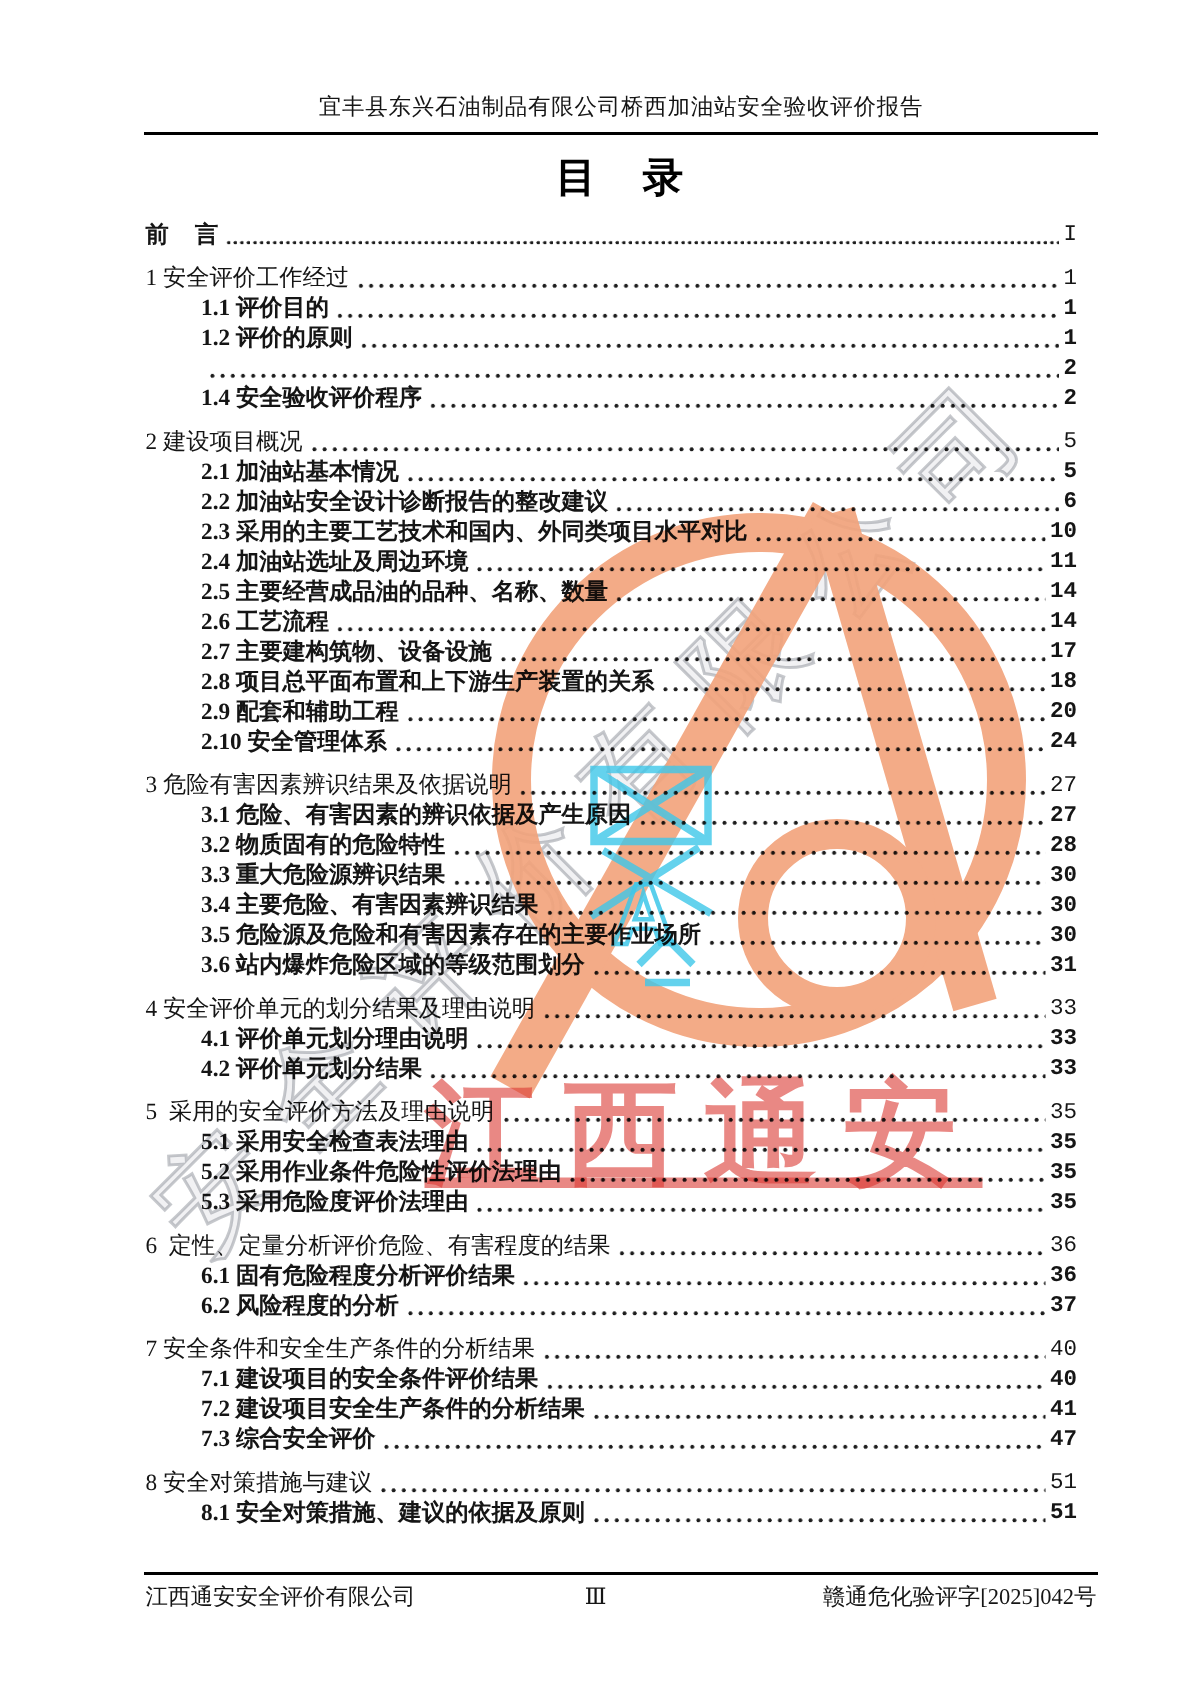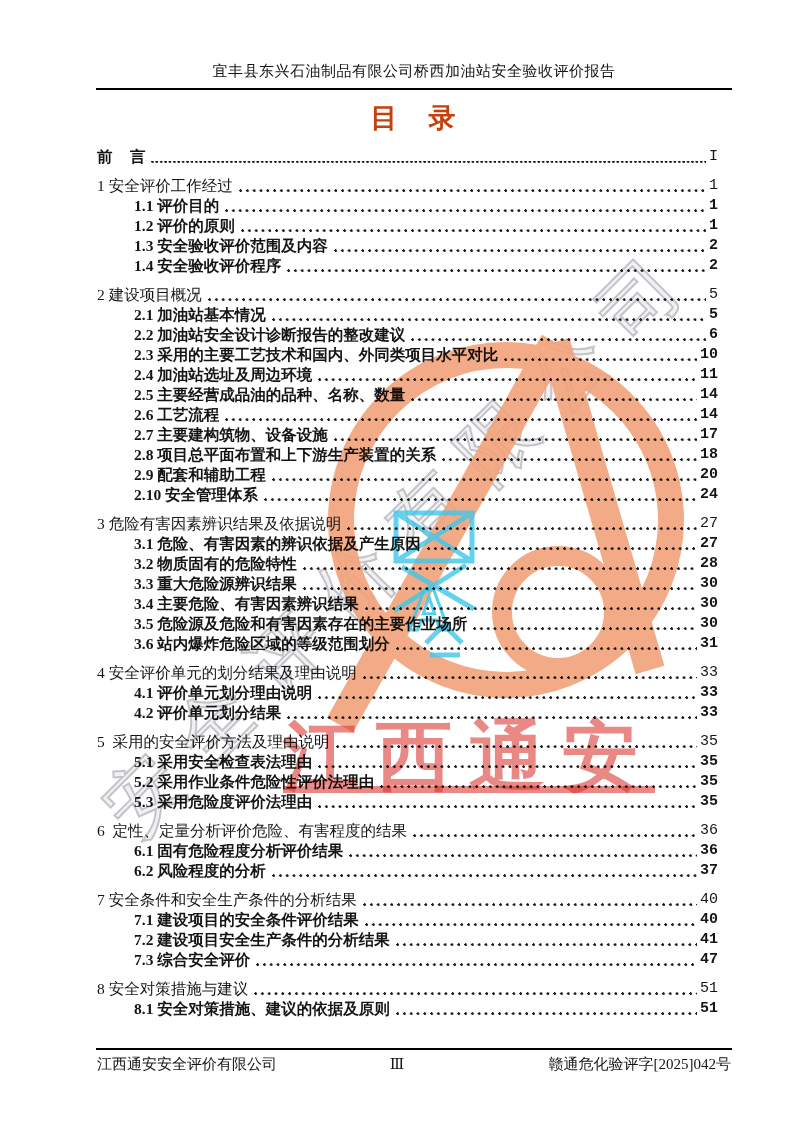--- a/index.html
+++ b/index.html
@@ -12,21 +12,21 @@
   
   .doc-header{
     position:absolute; left:97px; top:62px; width:634px;
     text-align:center; font-size:15px; letter-spacing:0.5px; color:#151515;
   }
   .header-rule{
     position:absolute; left:96px; top:88px; width:636px; height:2px; background:#000;
   }
   .toc-title{
     position:absolute; left:97px; top:100px; width:634px;
-    text-align:center; font-size:27px; font-weight:bold; letter-spacing:2px; color:#c2410c;
+    text-align:center; font-size:27px; font-weight:bold; letter-spacing:2px; color:#000000;
   }
   
   .toc{
     position:absolute; left:97px; top:146px; width:634px;
   }
   .toc-row{
     display:flex; align-items:flex-end; height:20px;
     font-size:15.5px; line-height:19px; padding-right:13px; box-sizing:border-box;
   }
   .toc-row.group{ margin-top:9px; }
@@ -106,21 +106,20 @@
         <span class="lbl">1.1 评价目的</span>
         <span class="leader"></span>
         <span class="pg">1</span>
       </div>
       <div class="toc-row lvl1">
         <span class="lbl">1.2 评价的原则</span>
         <span class="leader"></span>
         <span class="pg">1</span>
       </div>
       <div class="toc-row lvl1">
-        <span class="lbl">1.3 安全验收评价范围及内容</span>
         <span class="leader"></span>
         <span class="pg">2</span>
       </div>
       <div class="toc-row lvl1">
         <span class="lbl">1.4 安全验收评价程序</span>
         <span class="leader"></span>
         <span class="pg">2</span>
       </div>
       <div class="toc-row group">
         <span class="lbl">2 建设项目概况</span>

